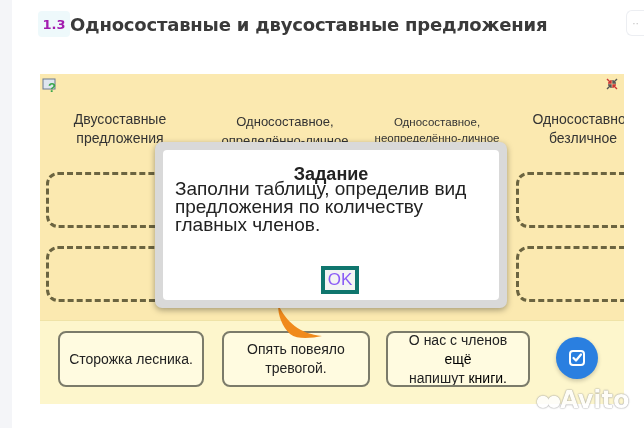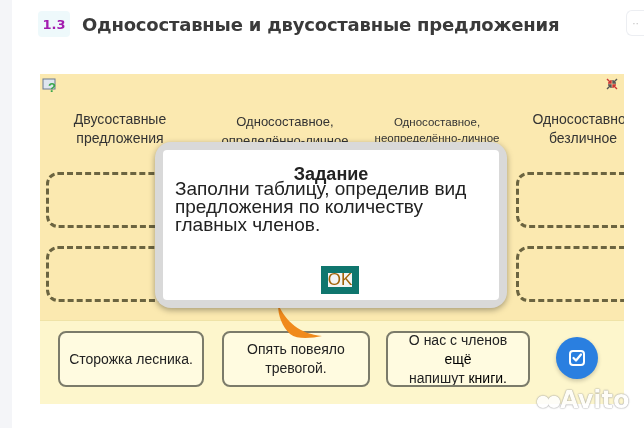--- a/index.html
+++ b/index.html
@@ -1,21 +1,21 @@
 <!DOCTYPE html>
 <html><head>
 <meta charset="utf-8">
 <style>
   * { box-sizing: border-box; margin: 0; padding: 0; }
   html, body { width: 644px; height: 428px; overflow: hidden; background: #ffffff; font-family: "Liberation Sans", sans-serif; }
   .page { position: relative; width: 644px; height: 428px; background: #fff; }
   .left-rail { position: absolute; left: 0; top: 0; width: 12px; height: 428px; background: #f4f5f8; }
   .header { position: absolute; left: 38px; top: 10px; height: 28px; display: flex; align-items: center; }
   .section-badge { width: 32px; height: 26px; border-radius: 4px; background: #eef9fb; color: #a21caf; font-size: 13px; font-weight: bold; display: flex; align-items: center; justify-content: center; font-family: "DejaVu Sans", sans-serif; }
-  .section-title { margin-left: 12px; font-size: 18px; font-weight: bold; color: #3a3a3a; font-family: "DejaVu Sans", sans-serif; letter-spacing: -0.2px; }
+  .section-title { margin-left: 0; font-size: 18px; font-weight: bold; color: #3a3a3a; font-family: "DejaVu Sans", sans-serif; letter-spacing: -0.2px; }
   .more-btn { position: absolute; right: 0; top: 10px; width: 18px; height: 26px; border: 1px solid #eceef2; border-right: none; border-radius: 6px 0 0 6px; color: #bbb; font-size: 10px; display:flex; align-items:center; justify-content:center; }
 
   .exercise { position: absolute; left: 40px; top: 74px; width: 584px; height: 330px; background: #fdf5c7; overflow: hidden; }
   .table-area { position: absolute; left: 0; top: 0; width: 584px; height: 246px; background: #fbe9b0; }
   .help-icon { position: absolute; left: 2px; top: 2px; width: 18px; height: 18px; }
   .fullscreen-icon { position: absolute; right: 6px; top: 4px; width: 12px; height: 12px; }
   .col-header { position: absolute; text-align: center; color: #333; line-height: 19px; }
   .col-1 { left: 10px; top: 36px; width: 140px; font-size: 14px; }
   .col-2 { left: 160px; top: 38px; width: 170px; font-size: 13px; }
   .col-3 { left: 322px; top: 40px; width: 150px; font-size: 11.5px; line-height: 16px; }
@@ -29,25 +29,25 @@
   .tray { position: absolute; left: 0; top: 246px; width: 632px; height: 84px; background: #fdf6cc; border-top: 1px solid #efe3a7; }
   .card { position: absolute; top: 10px; height: 56px; border: 2px solid #7b7b6a; border-radius: 8px; background: #fffbe0; color: #222; font-size: 14px; text-align: center; display: flex; align-items: center; justify-content: center; line-height: 19px; padding: 0 6px; }
   .card-1 { left: 18px; width: 146px; }
   .card-2 { left: 182px; width: 148px; }
   .card-3 { left: 346px; width: 144px; overflow: hidden; }
   .card-3 .fade { color: #000000; }
   .check-button { position: absolute; left: 516px; top: 16px; width: 42px; height: 42px; border-radius: 50%; background: #2a7fe0; box-shadow: 0 2px 4px rgba(0,0,0,0.2); display: flex; align-items: center; justify-content: center; }
 
   .mascot-tail { position: absolute; left: 272px; top: 298px; width: 60px; height: 44px; }
 
-  .modal { position: absolute; left: 155px; top: 142px; width: 352px; height: 166px; background: #d9d9d9; border-radius: 16px; box-shadow: 0 2px 6px rgba(0,0,0,0.35); }
+  .modal { position: absolute; left: 155px; top: 142px; width: 352px; height: 166px; background: #d9d9d9; border-radius: 7px; box-shadow: 0 2px 6px rgba(0,0,0,0.35); }
   .modal-inner { position: absolute; left: 8px; top: 8px; right: 8px; bottom: 8px; background: #ffffff; border-radius: 4px; }
   .modal-title { position: absolute; left: 0; right: 0; top: 14px; text-align: center; font-size: 18px; font-weight: bold; color: #222; }
   .modal-text { position: absolute; left: 12px; top: 30px; width: 320px; font-size: 19px; line-height: 18px; color: #222; }
-  .ok-button { position: absolute; left: 158px; top: 116px; width: 38px; height: 28px; border: 7px solid #0f766e; background: #f4f4f4; font-size: 17px; color: #a16207; font-family: "Liberation Sans", sans-serif; display: flex; align-items: center; justify-content: center; }
+  .ok-button { position: absolute; left: 158px; top: 116px; width: 38px; height: 28px; border: 4px solid #0f766e; background: #f4f4f4; font-size: 17px; color: #8b5cf6; font-family: "Liberation Sans", sans-serif; display: flex; align-items: center; justify-content: center; }
 
   .watermark { position: absolute; left: 536px; top: 386px; color: #ffffff; font-size: 24px; font-weight: bold; font-family: "DejaVu Sans", sans-serif; text-shadow: 0 0 2px #9a9a9a, 0 0 1px #777; opacity: 0.85; display: flex; align-items: center; }
   .watermark .dots { font-size: 16px; margin-right: 2px; letter-spacing: -3px; }
 </style>
 </head>
 <body>
 
 <div class="page">
   <div class="left-rail"></div>
 

